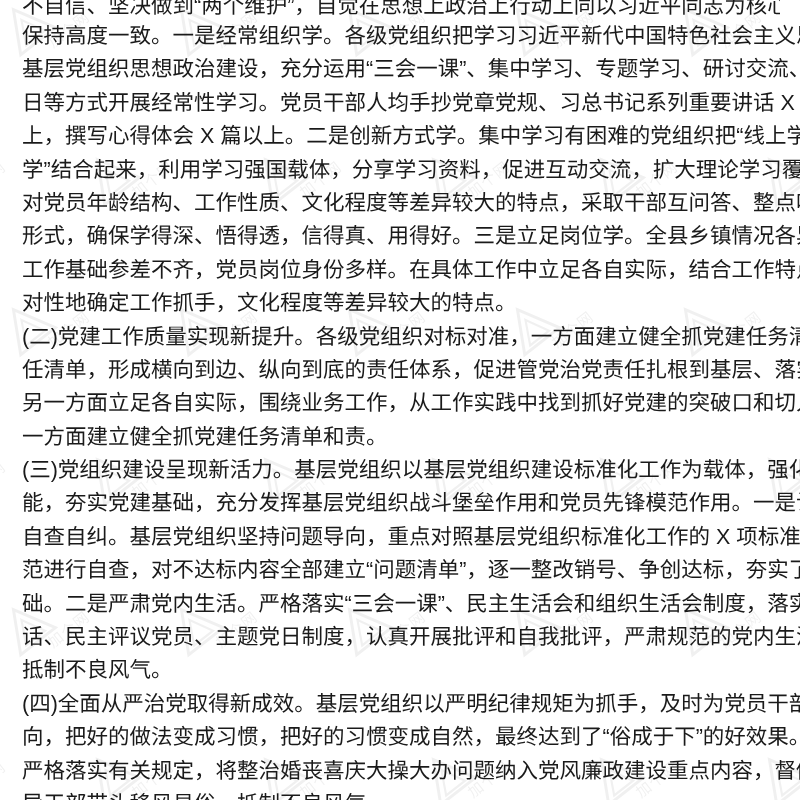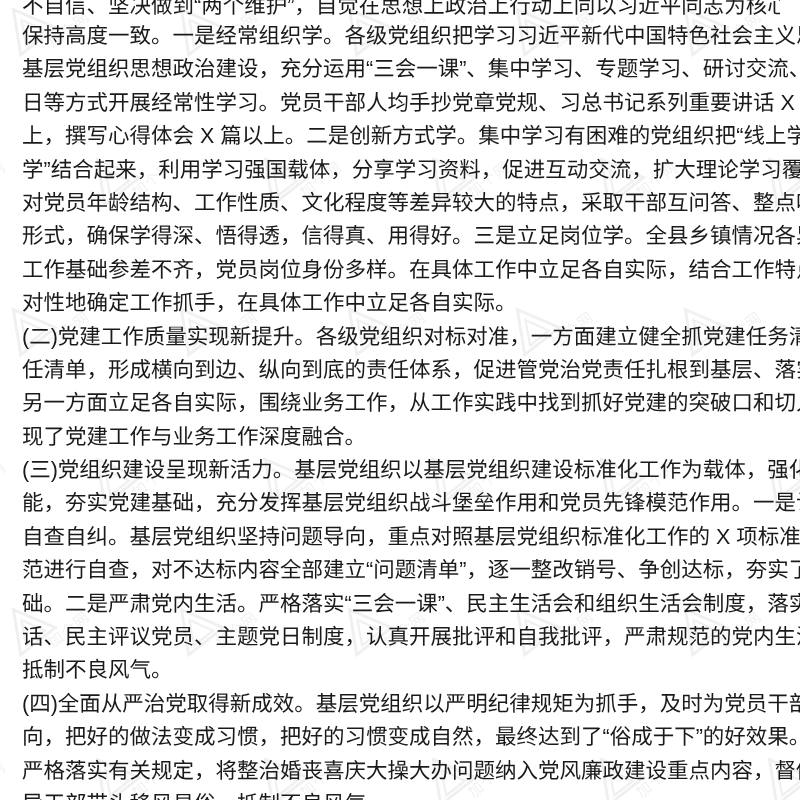--- a/index.html
+++ b/index.html
@@ -297,25 +297,25 @@
   <div id="doc-body">
       <div class="doc-line clipped-top">不自信、坚决做到“两个维护”，自觉在思想上政治上行动上同以习近平同志为核心的党中央</div>
       <div class="doc-line">保持高度一致。一是经常组织学。各级党组织把学习习近平新代中国特色社会主义思想贯穿</div>
       <div class="doc-line">基层党组织思想政治建设，充分运用“三会一课”、集中学习、专题学习、研讨交流、主题党</div>
       <div class="doc-line">日等方式开展经常性学习。党员干部人均手抄党章党规、习总书记系列重要讲话 X 万字以</div>
       <div class="doc-line">上，撰写心得体会 X 篇以上。二是创新方式学。集中学习有困难的党组织把“线上学”与“线下</div>
       <div class="doc-line">学”结合起来，利用学习强国载体，分享学习资料，促进互动交流，扩大理论学习覆盖面。针</div>
       <div class="doc-line">对党员年龄结构、工作性质、文化程度等差异较大的特点，采取干部互问答、整点听新闻等</div>
       <div class="doc-line">形式，确保学得深、悟得透，信得真、用得好。三是立足岗位学。全县乡镇情况各异，党建</div>
       <div class="doc-line">工作基础参差不齐，党员岗位身份多样。在具体工作中立足各自实际，结合工作特点，有针</div>
-      <div class="doc-line">对性地确定工作抓手，在具体工作中立足各自实际。</div>
+      <div class="doc-line">对性地确定工作抓手，文化程度等差异较大的特点。</div>
       <div class="doc-line">(二)党建工作质量实现新提升。各级党组织对标对准，一方面建立健全抓党建任务清单和责</div>
       <div class="doc-line">任清单，形成横向到边、纵向到底的责任体系，促进管党治党责任扎根到基层、落实到人头。</div>
       <div class="doc-line">另一方面立足各自实际，围绕业务工作，从工作实践中找到抓好党建的突破口和切入点，实</div>
-      <div class="doc-line">现了党建工作与业务工作深度融合。</div>
+      <div class="doc-line">一方面建立健全抓党建任务清单和责。</div>
       <div class="doc-line">(三)党组织建设呈现新活力。基层党组织以基层党组织建设标准化工作为载体，强化政治功</div>
       <div class="doc-line">能，夯实党建基础，充分发挥基层党组织战斗堡垒作用和党员先锋模范作用。一是认真开展</div>
       <div class="doc-line">自查自纠。基层党组织坚持问题导向，重点对照基层党组织标准化工作的 X 项标准 X 项规</div>
       <div class="doc-line">范进行自查，对不达标内容全部建立“问题清单”，逐一整改销号、争创达标，夯实了党建基</div>
       <div class="doc-line">础。二是严肃党内生活。严格落实“三会一课”、民主生活会和组织生活会制度，落实谈心谈</div>
       <div class="doc-line">话、民主评议党员、主题党日制度，认真开展批评和自我批评，严肃规范的党内生活逐步成</div>
       <div class="doc-line">抵制不良风气。</div>
       <div class="doc-line">(四)全面从严治党取得新成效。基层党组织以严明纪律规矩为抓手，及时为党员干部纠偏正</div>
       <div class="doc-line">向，把好的做法变成习惯，把好的习惯变成自然，最终达到了“俗成于下”的好效果。比如，</div>
       <div class="doc-line">严格落实有关规定，将整治婚丧喜庆大操大办问题纳入党风廉政建设重点内容，督促党员领</div>

